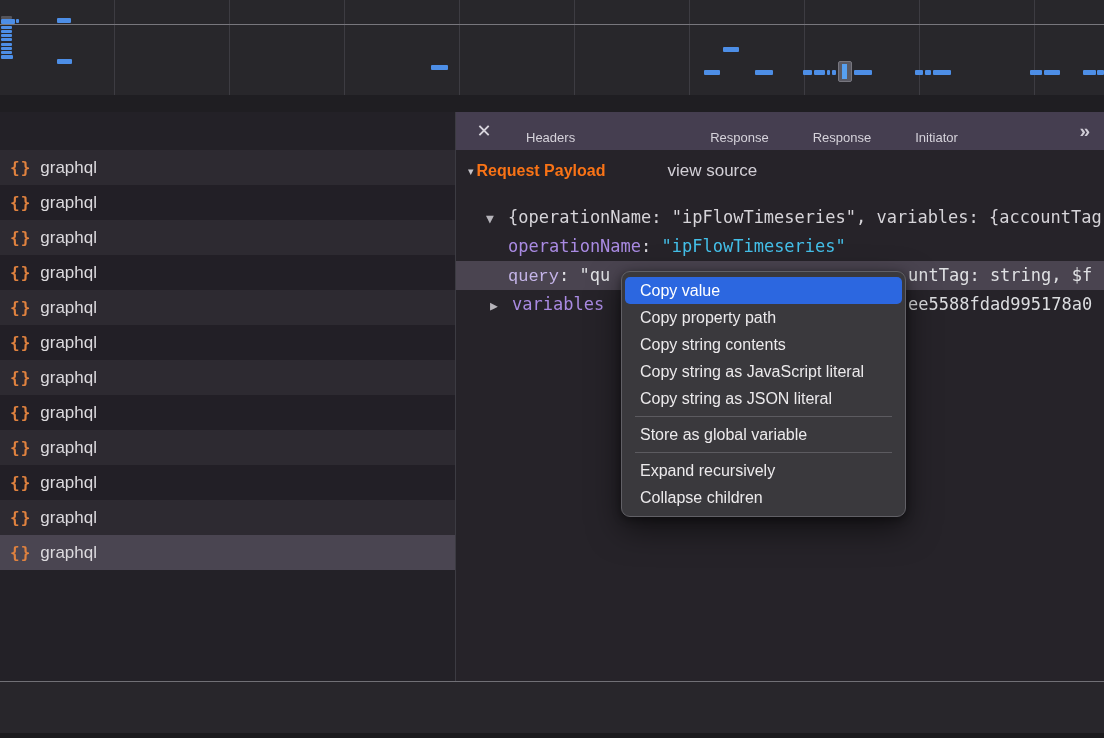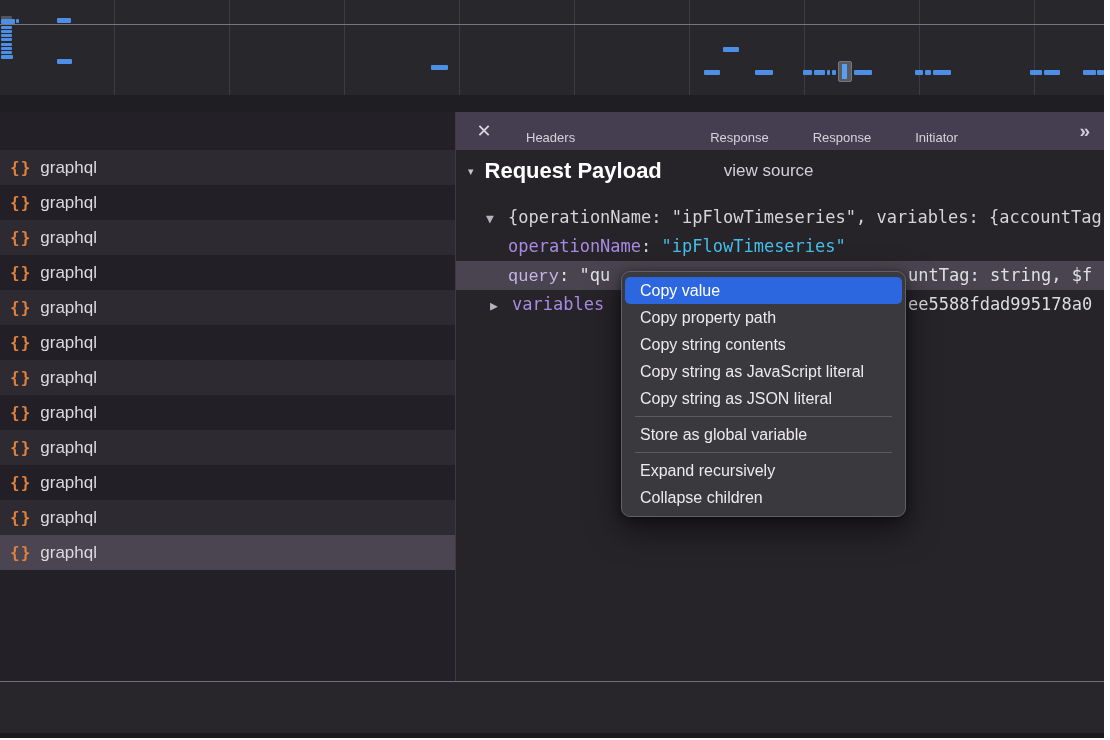--- a/index.html
+++ b/index.html
@@ -45,21 +45,21 @@
   .tab.selected { color:#0ea5e9;margin-top:36px; }
   .tab.selected::after { content:""; position:absolute; left:12px; right:12px; bottom:0;
          height:3px; border-radius:2px; background:#a685e2; }
   .chevrons { margin-left:auto; margin-right:14px; color:#d0cdd6; font-size:19px; font-weight:bold; }
 
   
   .payload-panel { position:absolute; left:456px; top:150px; width:648px; height:531px;
                    background:#262329; overflow:hidden; }
   .payload-head { height:42px; display:flex; align-items:center; padding-left:12px; }
   .tri-down-sm { color:#c6c4ca; font-size:11px; }
-  .payload-title { color:#ffffff; font-size:22px; font-weight:bold; margin-left:11px; }
+  .payload-title { color:#f97316; font-size:16px; font-weight:bold; margin-left:3px; }
   .view-source { color:#d2cfd6; font-size:17px; margin-left:62px; cursor:default; }
 
   .tree { font-family:"DejaVu Sans Mono", monospace; font-size:17px; padding-top:11px; }
   .tree-line { position:relative; height:29px; line-height:29px; white-space:pre; }
   .tl-1 { padding-left:30px; color:#d6d4d9; }
   .tl-2 { padding-left:52px; }
   .tl-3 { padding-left:52px; background:#4a4450; }
   .tl-4 { padding-left:34px; }
   .tw { color:#b6b4ba; font-size:13px; display:inline-block; width:22px; }
   .k  { color:#a98ae2; }

